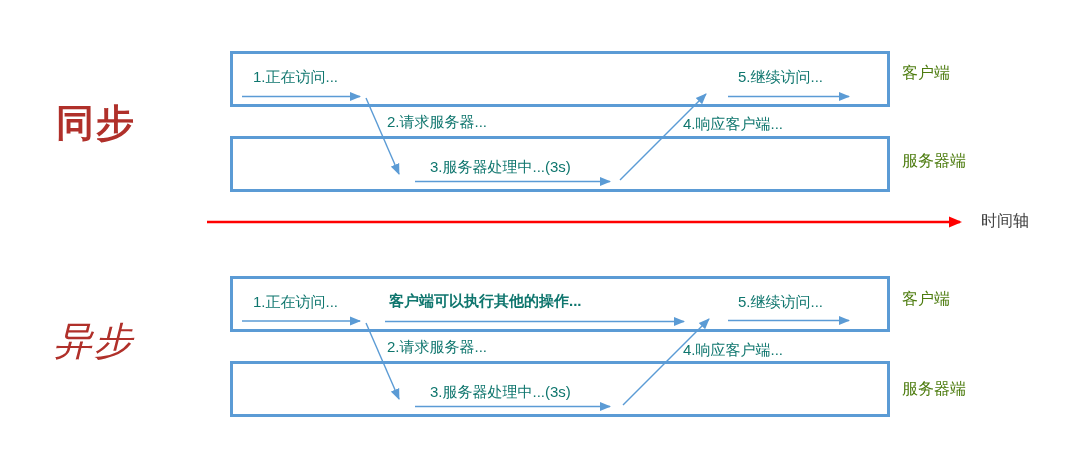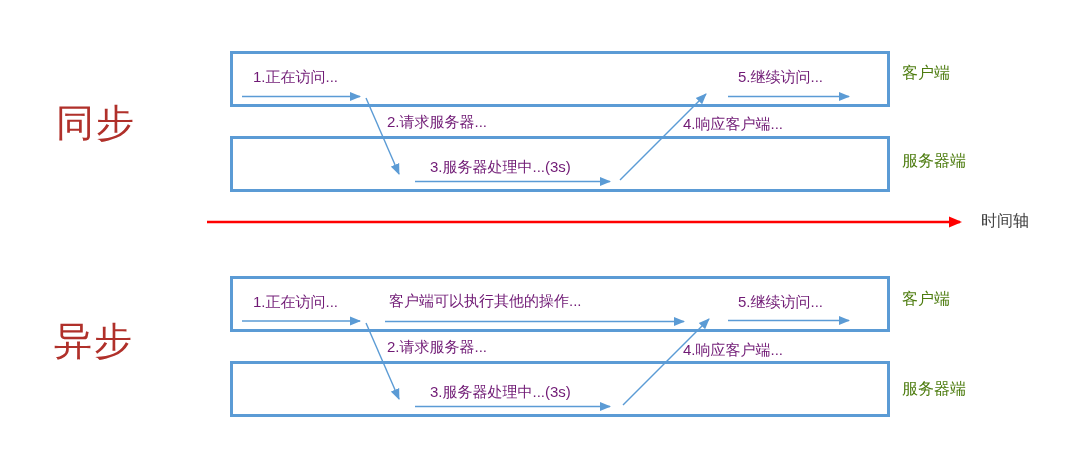--- a/index.html
+++ b/index.html
@@ -12,52 +12,52 @@
     font-family: "Liberation Sans", "DejaVu Sans", sans-serif;
   }
   .section-title {
     position: absolute;
     font-size: 38px;
     line-height: 44px;
     color: #b0302a;
     letter-spacing: 2px;
     white-space: nowrap;
   }
-  #sync-title  { left: 56px; top: 101px; }
-  #async-title { left: 54px; top: 319px; }
+  #sync-title  { left: 56px; top: 101px; font-weight: bold; }
+  #async-title { left: 54px; top: 319px; font-style: italic; }
 
   .box {
     position: absolute;
     left: 230px;
     width: 660px;
     height: 56px;
     box-sizing: border-box;
     border: 3px solid #5b9bd5;
     background: #ffffff;
   }
   #sync-client-box  { top: 51px;  }
   #sync-server-box  { top: 136px; }
   #async-client-box { top: 276px; }
   #async-server-box { top: 361px; }
 
   .step {
     position: absolute;
     font-size: 15px;
     line-height: 18px;
-    color: #701a75;
+    color: #0f766e;
     white-space: nowrap;
     z-index: 3;
   }
   #sync-step1  { left: 253px; top: 68px;  }
   #sync-step2  { left: 387px; top: 113px; }
   #sync-step3  { left: 430px; top: 158px; }
   #sync-step4  { left: 683px; top: 115px; }
   #sync-step5  { left: 738px; top: 68px;  }
   #async-step1 { left: 253px; top: 293px; }
-  #async-extra { left: 389px; top: 292px; }
+  #async-extra { left: 389px; top: 292px; font-weight: bold; }
   #async-step2 { left: 387px; top: 338px; }
   #async-step3 { left: 430px; top: 383px; }
   #async-step4 { left: 683px; top: 341px; }
   #async-step5 { left: 738px; top: 293px; }
 
   .side-label {
     position: absolute;
     left: 902px;
     font-size: 16px;
     line-height: 20px;

